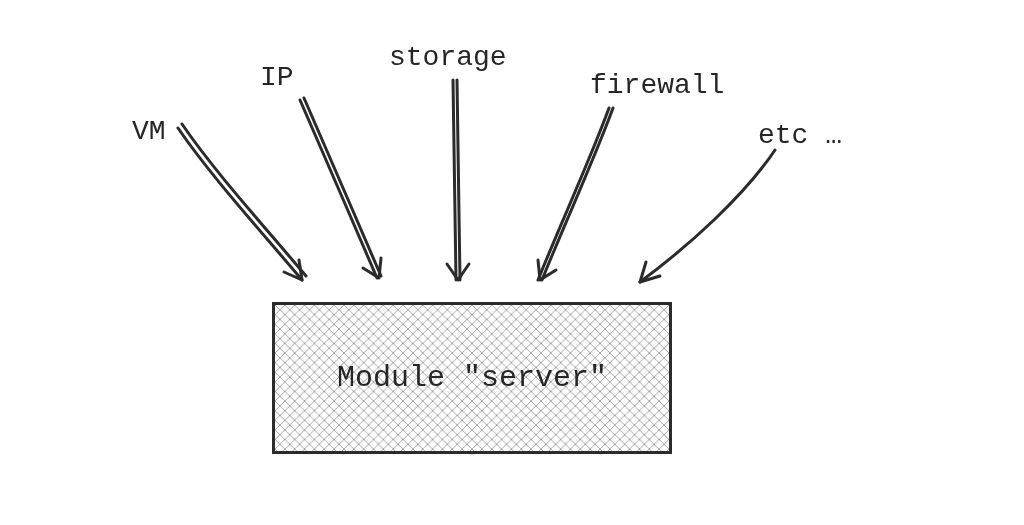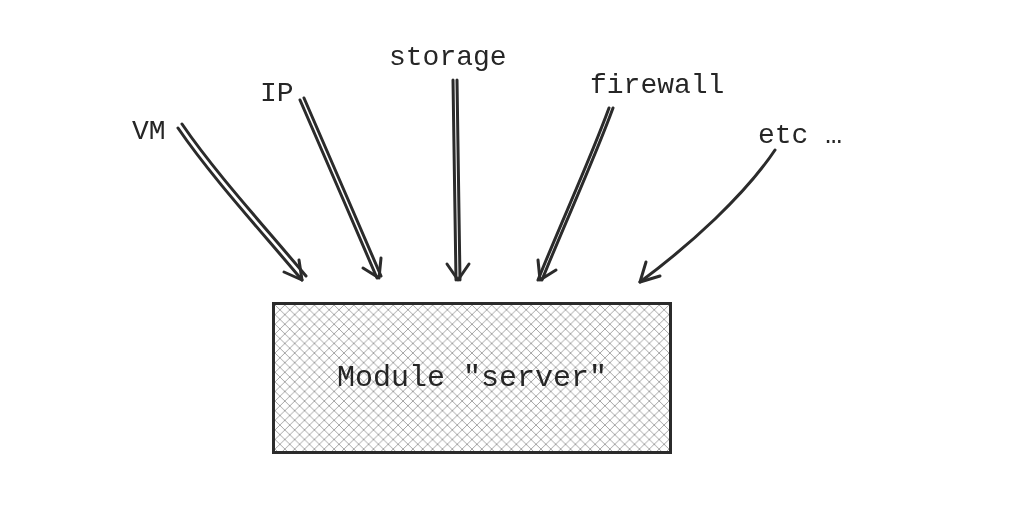--- a/index.html
+++ b/index.html
@@ -56,21 +56,21 @@
     pointer-events: none;
   }
 </style>
 </head>
 <body>
 
 <div class="stage">
 
   <div class="label" style="left:132px; top:90px;margin-top:26px;">VM</div>
 
-  <div class="label" style="left:260px; top:78px;text-align:center;">IP</div>
+  <div class="label" style="left:260px; top:62px;text-align:center;">IP</div>
 
   <div class="label" style="left:389px; top:42px;">storage</div>
 
   <div class="label" style="left:590px; top:70px;">firewall</div>
 
   <div class="label" style="left:758px; top:120px;">etc …</div>
 
   <svg class="arrows" viewBox="0 0 1024 525">
     <defs></defs>
     <g stroke="#2b2b2b" stroke-width="3" fill="none" stroke-linecap="round" stroke-linejoin="round">

